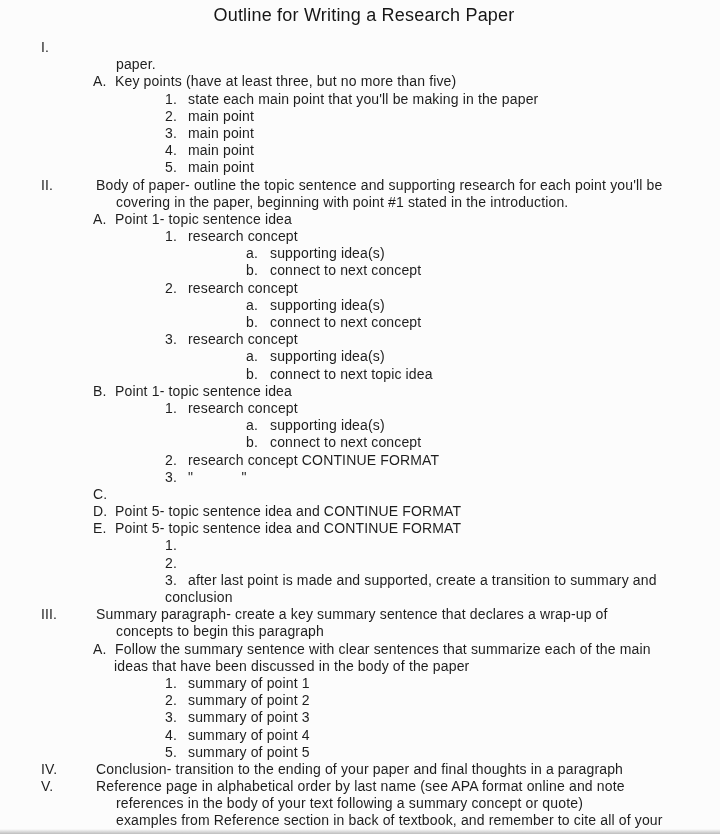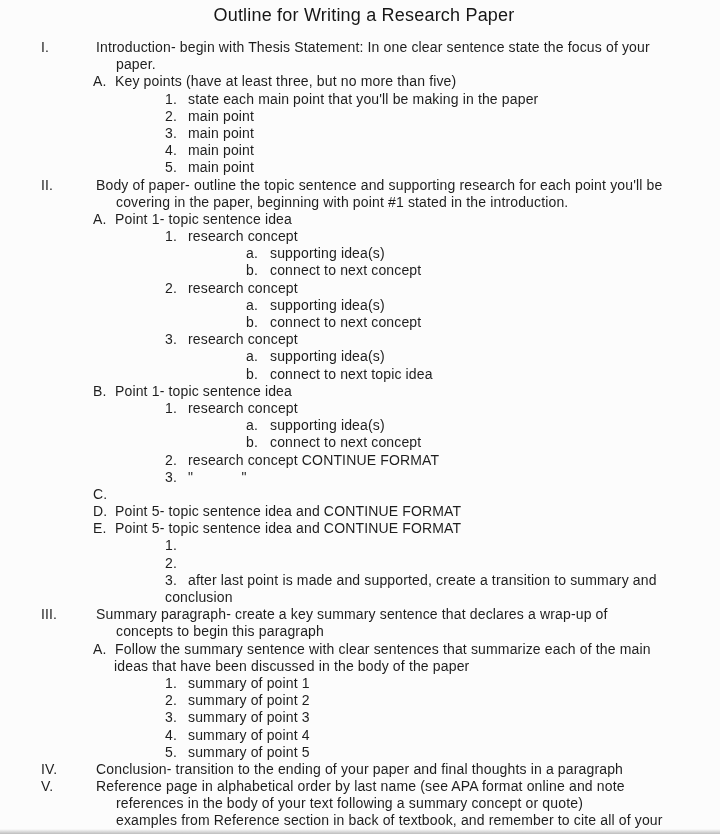--- a/index.html
+++ b/index.html
@@ -63,21 +63,20 @@
   }
 </style>
 </head>
 <body>
 
 <div class="doc-title">Outline for Writing a Research Paper</div>
 
 <div class="outline">
     <div class="row lvl1">
       <span class="marker">I.</span>
-      <span class="text">Introduction- begin with Thesis Statement: In one clear sentence state the focus of your</span>
     </div>
     <div class="row lvl1 cont">
       <span class="cont-text">paper.</span>
     </div>
     <div class="row lvl2">
       <span class="marker">A.</span>
       <span class="text">Key points (have at least three, but no more than five)</span>
     </div>
     <div class="row lvl3">
       <span class="marker">1.</span>

